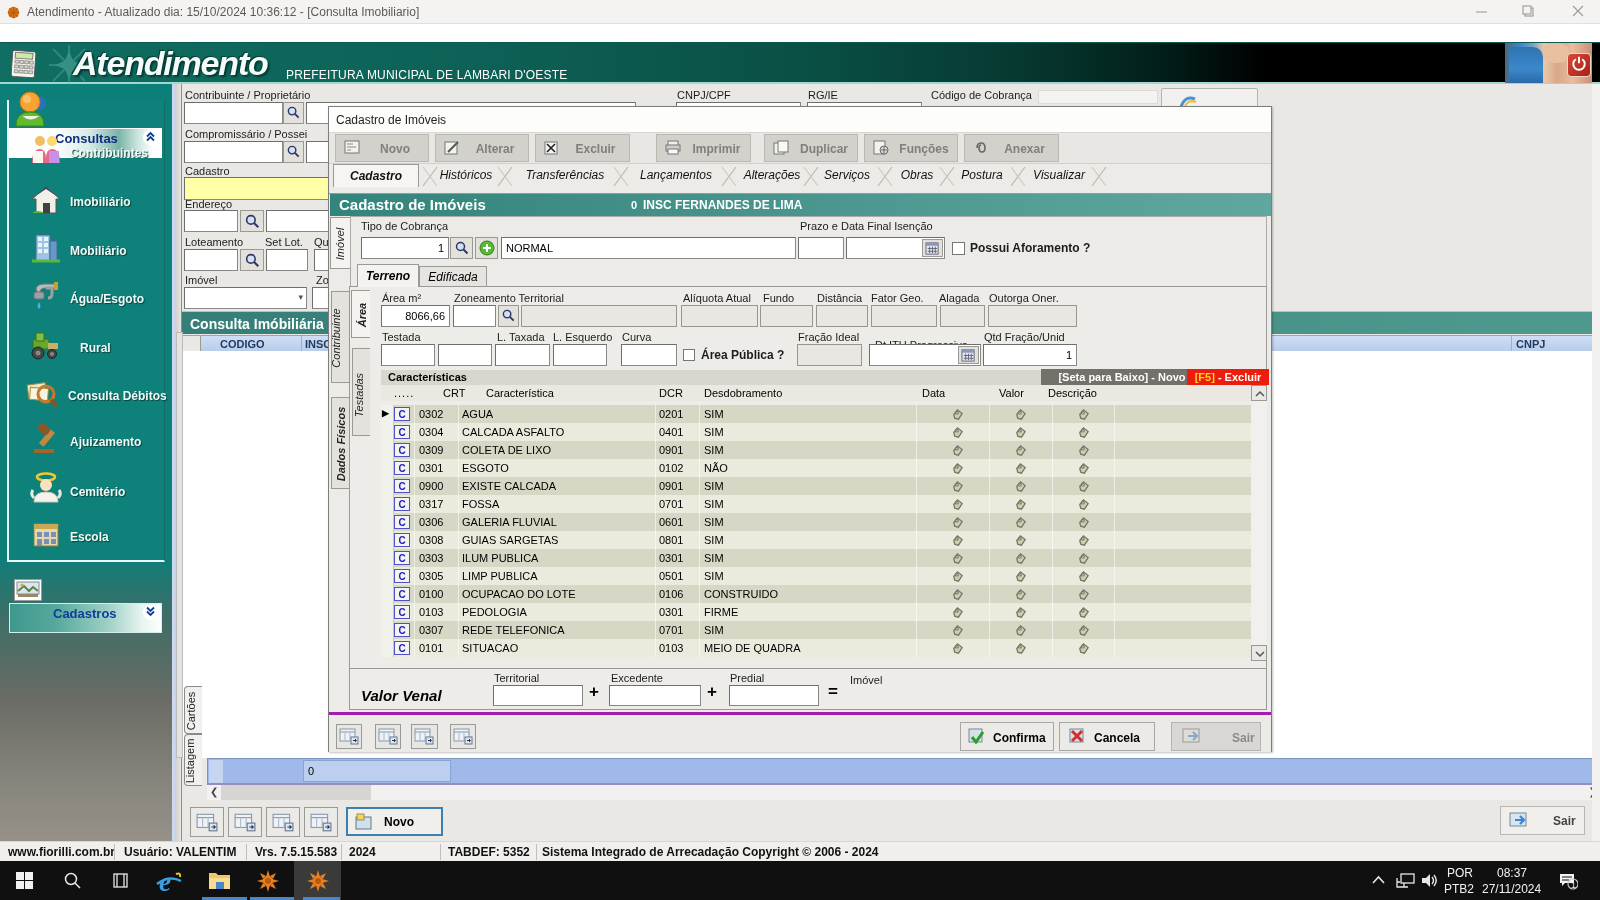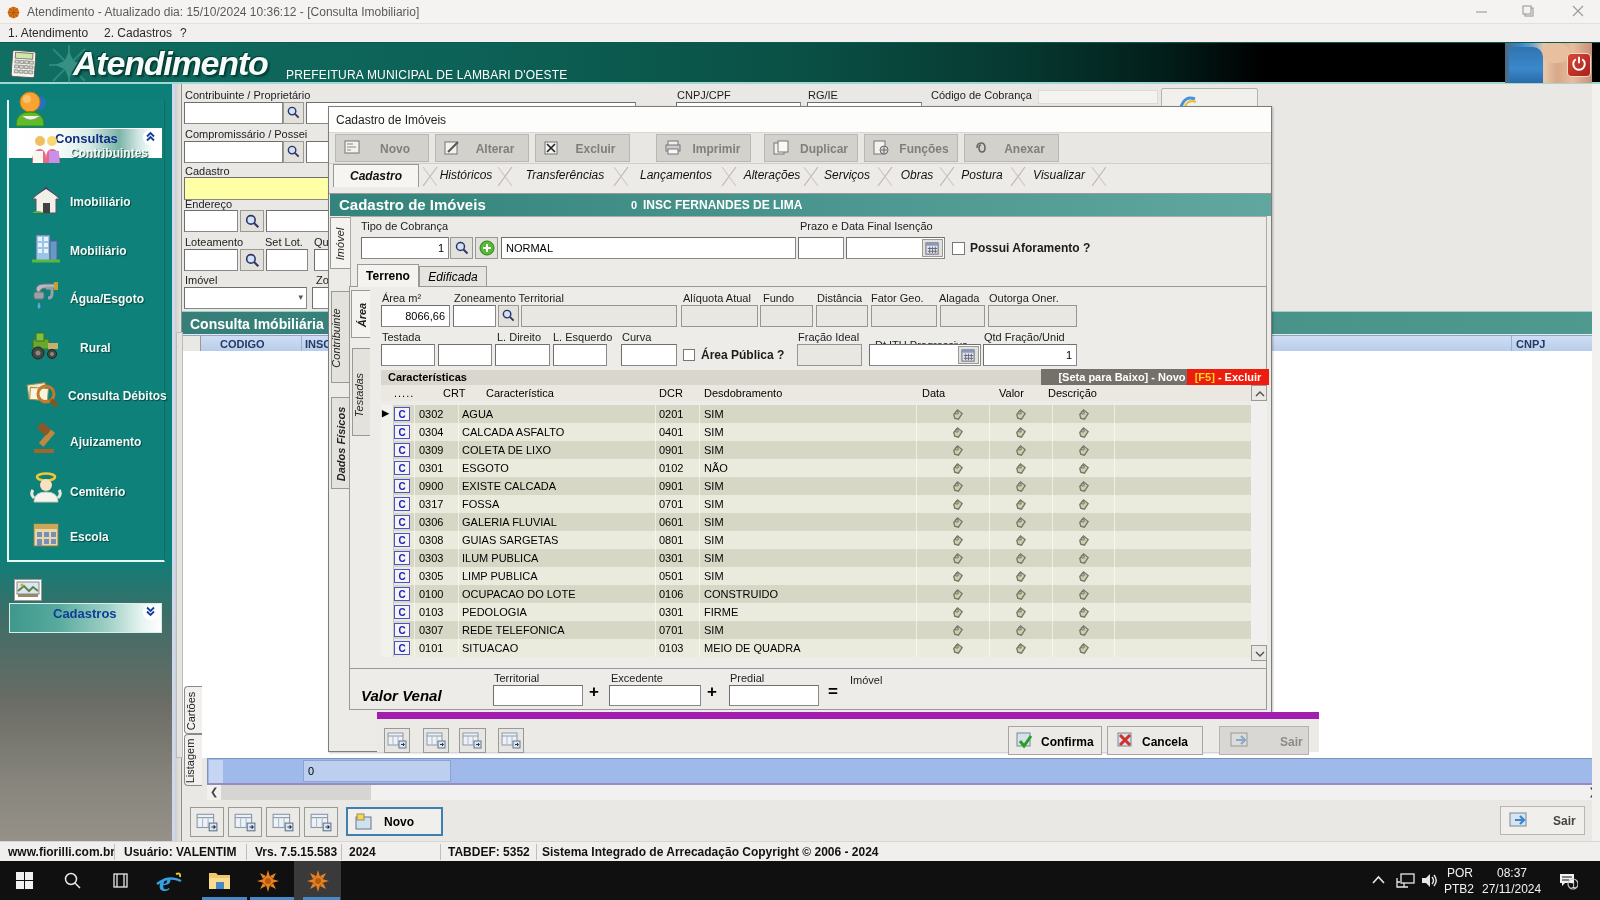--- a/index.html
+++ b/index.html
@@ -116,25 +116,20 @@
  <span class="ttext">Atendimento - Atualizado dia: 15/10/2024 10:36:12 - [Consulta Imobiliario]</span>
  <svg class="abs" style="left:1474px;top:4px" width="120" height="14" viewBox="0 0 120 14" stroke="#9a9a9a" fill="none" stroke-width="1.1">
    <line x1="2" y1="8" x2="13" y2="8"></line>
    <rect x="51" y="4" width="8" height="8"></rect>
         <rect x="49" y="2" width="8" height="8" fill="#f4f3f1"></rect>
    <line x1="99" y1="2" x2="109" y2="12"></line>
         <line x1="109" y1="2" x2="99" y2="12"></line>
  </svg>
 </div>
 
-<div id="menubar">
-      <span style="left:8px">1. Atendimento</span>
-      <span style="left:104px">2. Cadastros</span>
-      <span style="left:180px">?</span>
-    </div>
 
 <div id="banner">
  <svg class="abs" style="left:8px;top:6px" width="31" height="31" viewBox="0 0 32 32">
    <rect x="4" y="2" width="24" height="27" rx="2" fill="#f6f6ee" stroke="#555" transform="rotate(4 16 16)"></rect>
    <rect x="7" y="4" width="18" height="6" fill="#cfe8a8" stroke="#777" transform="rotate(4 16 16)"></rect>
    <g transform="rotate(4 16 16)" fill="#d8d8cc" stroke="#777" stroke-width=".7">
    <rect x="7" y="12" width="4" height="3"></rect>
           <rect x="12" y="12" width="4" height="3"></rect>
           <rect x="17" y="12" width="4" height="3"></rect>
           <rect x="22" y="12" width="4" height="3"></rect>
@@ -557,21 +552,21 @@
  <span class="lbl" style="left:471px;top:113px;">Prazo e Data Final Isenção</span>
  <div class="field" style="left:469px;top:130px;width:46px;height:22px;"></div>
  <div class="field" style="left:517px;top:130px;width:99px;height:22px;">
         <div class="sbtn" style="right:1px;top:1px;width:21px;height:18px;"><svg width="15" height="15" style="margin:1px 0 0 2px">
             <use href="#cal"></use>
           </svg></div>
       </div>
  <div class="chk" style="left:623px;top:135px;"></div>
  <span class="lbl" style="left:641px;top:134px;font-weight:bold;font-size:12px;">Possui Aforamento ?</span>
 
- <div class="abs" style="left:28px;top:157px;width:62px;height:23px;background:#f4f3f0;border:1px solid #999;border-bottom:none;font-weight:bold;font-size:12px;text-align:center;padding-top:4px;z-index:2;">Terreno</div>
+ <div class="abs" style="left:28px;top:157px;width:62px;height:23px;background:#f4f3f0;border:1px solid #999;border-bottom:none;font-weight:bold;font-style:italic;font-size:12px;text-align:center;padding-top:4px;z-index:2;">Terreno</div>
  <div class="abs" style="left:90px;top:159px;width:68px;height:21px;background:#e6e4df;border:1px solid #999;border-bottom:none;font-style:italic;font-size:12px;text-align:center;padding-top:3px;">Edificada</div>
 
  <div class="abs" style="left:20px;top:179px;width:918px;height:384px;background:#edece8;border:1px solid #999;"></div>
  <div class="railtab" style="left:22px;top:183px;width:19px;height:48px;background:#f4f3f0;border-right:none;z-index:2;">
         <span style="left:-2px;top:18px;font-weight:bold;">Área</span>
       </div>
  <div class="railtab" style="left:23px;top:241px;width:18px;height:88px;border-right:none;">
         <span style="left:-16px;top:40px;">Testadas</span>
       </div>
  <span class="lbl" style="left:53px;top:185px;">Área m²</span>
@@ -591,21 +586,21 @@
         </svg></div>
  <div class="dfield" style="left:192px;top:198px;width:156px;height:22px;"></div>
  <div class="dfield" style="left:352px;top:198px;width:77px;height:22px;"></div>
  <div class="dfield" style="left:431px;top:198px;width:53px;height:22px;"></div>
  <div class="dfield" style="left:487px;top:198px;width:52px;height:22px;"></div>
  <div class="dfield" style="left:542px;top:198px;width:66px;height:22px;"></div>
  <div class="dfield" style="left:611px;top:198px;width:45px;height:22px;"></div>
  <div class="dfield" style="left:659px;top:198px;width:89px;height:22px;"></div>
  <span class="lbl" style="left:53px;top:224px;">Testada</span>
  <span class="lbl" style="left:109px;top:224px;margin-top:44px;">Taxada</span>
- <span class="lbl" style="left:168px;top:224px;">L. Direito</span>
+ <span class="lbl" style="left:168px;top:224px;">L. Taxada</span>
  <span class="lbl" style="left:224px;top:224px;">L. Esquerdo</span>
  <span class="lbl" style="left:293px;top:224px;">Curva</span>
  <span class="lbl" style="left:469px;top:224px;">Fração Ideal</span>
  <span class="lbl" style="left:546px;top:232px;text-align:center;">Dt ITU Progressivo</span>
  <span class="lbl" style="left:655px;top:224px;">Qtd Fração/Unid</span>
  <div class="field" style="left:52px;top:237px;width:54px;height:22px;"></div>
  <div class="field" style="left:109px;top:237px;width:54px;height:22px;"></div>
  <div class="field" style="left:166px;top:237px;width:55px;height:22px;"></div>
  <div class="field" style="left:224px;top:237px;width:54px;height:22px;"></div>
  <div class="field" style="left:292px;top:237px;width:56px;height:22px;"></div>
@@ -880,21 +875,21 @@
    <span class="lbl" style="left:380px;top:3px;">Predial</span>
    <span class="lbl" style="left:500px;top:5px;">Imóvel</span>
    <div class="field" style="left:143px;top:16px;width:90px;height:21px;"></div>
    <div class="field" style="left:259px;top:16px;width:92px;height:21px;"></div>
    <div class="field" style="left:379px;top:16px;width:90px;height:21px;"></div>
    <span class="abs" style="left:239px;top:13px;font-size:17px;font-weight:bold;">+</span>
    <span class="abs" style="left:357px;top:13px;font-size:17px;font-weight:bold;">+</span>
    <span class="abs" style="left:478px;top:13px;font-size:17px;font-weight:bold;">=</span>
  </div>
 
- <div class="abs" style="left:0;top:605px;width:942px;height:40px;background:#ebeae6;border-top:7px solid #a21caf;margin-left:48px;">
+ <div class="abs" style="left:0;top:605px;width:942px;height:40px;background:#ebeae6;border-top:3px solid #a21caf;">
   <div class="sbtn" style="left:7px;top:9px;width:26px;height:25px;background:#e8e6e2;"><svg width="20" height="18" style="margin:2px 0 0 2px">
             <use href="#navic"></use>
           </svg></div>
   <div class="sbtn" style="left:46px;top:9px;width:26px;height:25px;background:#e8e6e2;"><svg width="20" height="18" style="margin:2px 0 0 2px">
             <use href="#navic"></use>
           </svg></div>
   <div class="sbtn" style="left:82px;top:9px;width:27px;height:25px;background:#e8e6e2;"><svg width="20" height="18" style="margin:2px 0 0 2px">
             <use href="#navic"></use>
           </svg></div>
   <div class="sbtn" style="left:121px;top:9px;width:26px;height:25px;background:#e8e6e2;"><svg width="20" height="18" style="margin:2px 0 0 2px">

